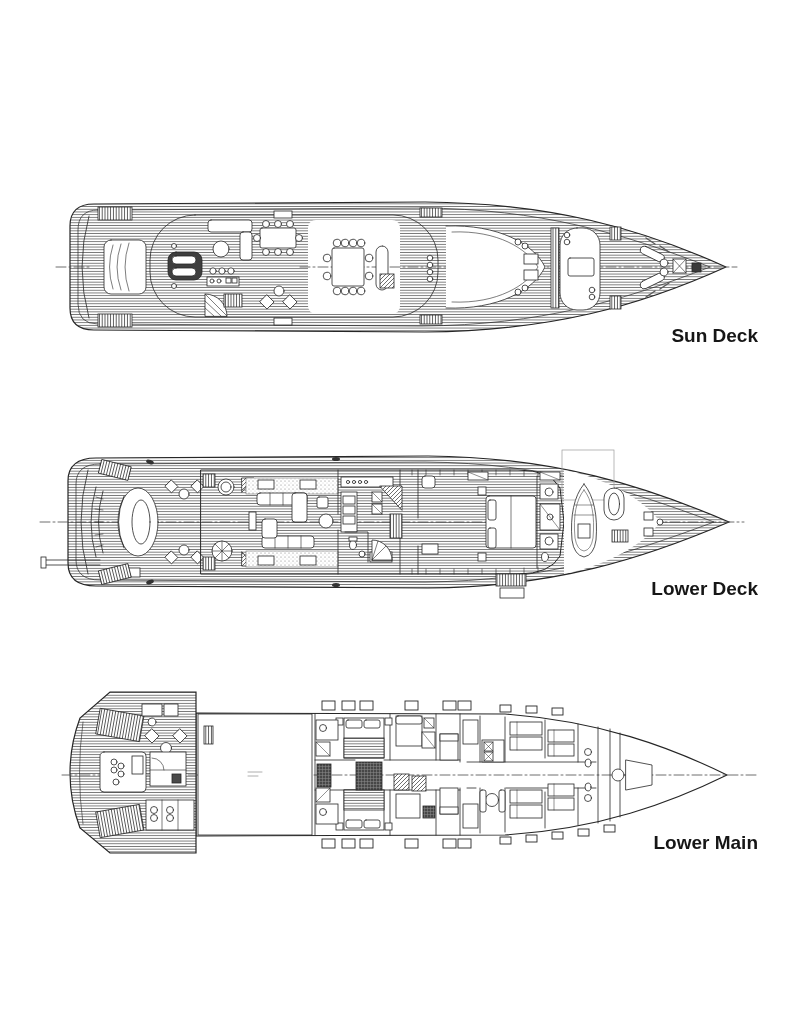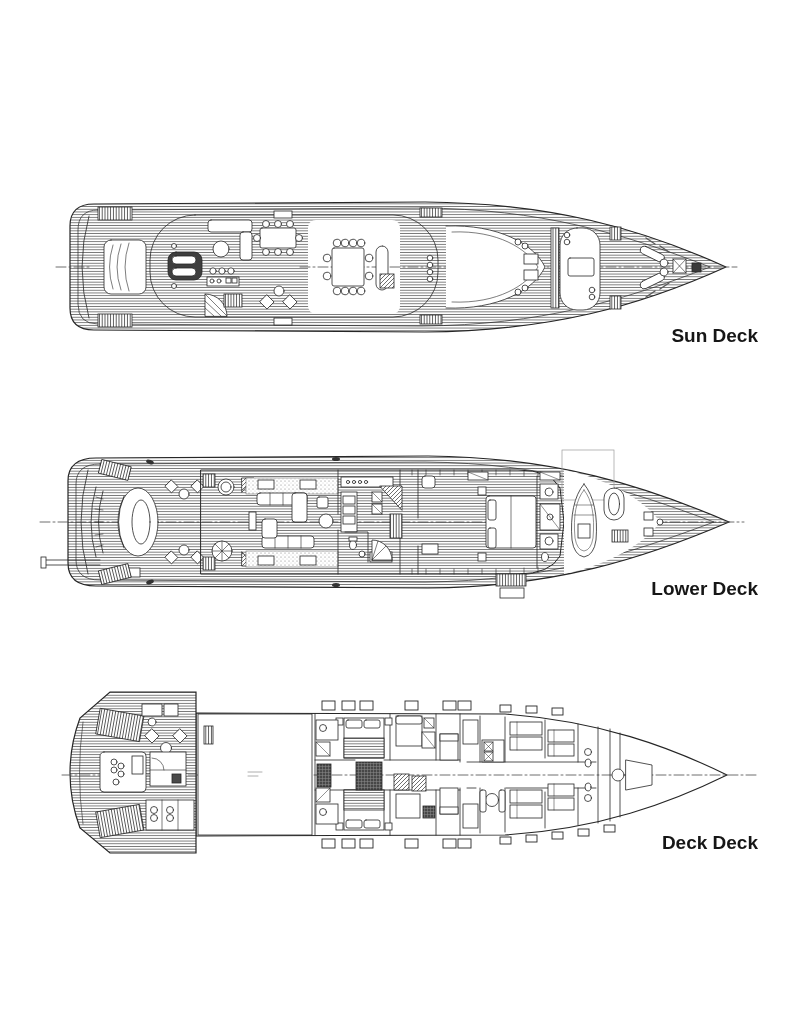--- a/index.html
+++ b/index.html
@@ -492,15 +492,15 @@
             <rect x="552" y="832" width="11" height="7" fill="#ffffff"></rect>
       <rect x="578" y="829" width="11" height="7" fill="#ffffff"></rect>
             <rect x="604" y="825" width="11" height="7" fill="#ffffff"></rect>
     </g>
   </g>
 </g>
 </svg>
 
 <div class="deck-label" style="top:325px">Sun Deck</div>
 <div class="deck-label" style="top:578px">Lower Deck</div>
-<div class="deck-label" style="top:832px">Deck Deck</div>
+<div class="deck-label" style="top:832px">Lower Main</div>
 
 </div>
 
 </body></html>

